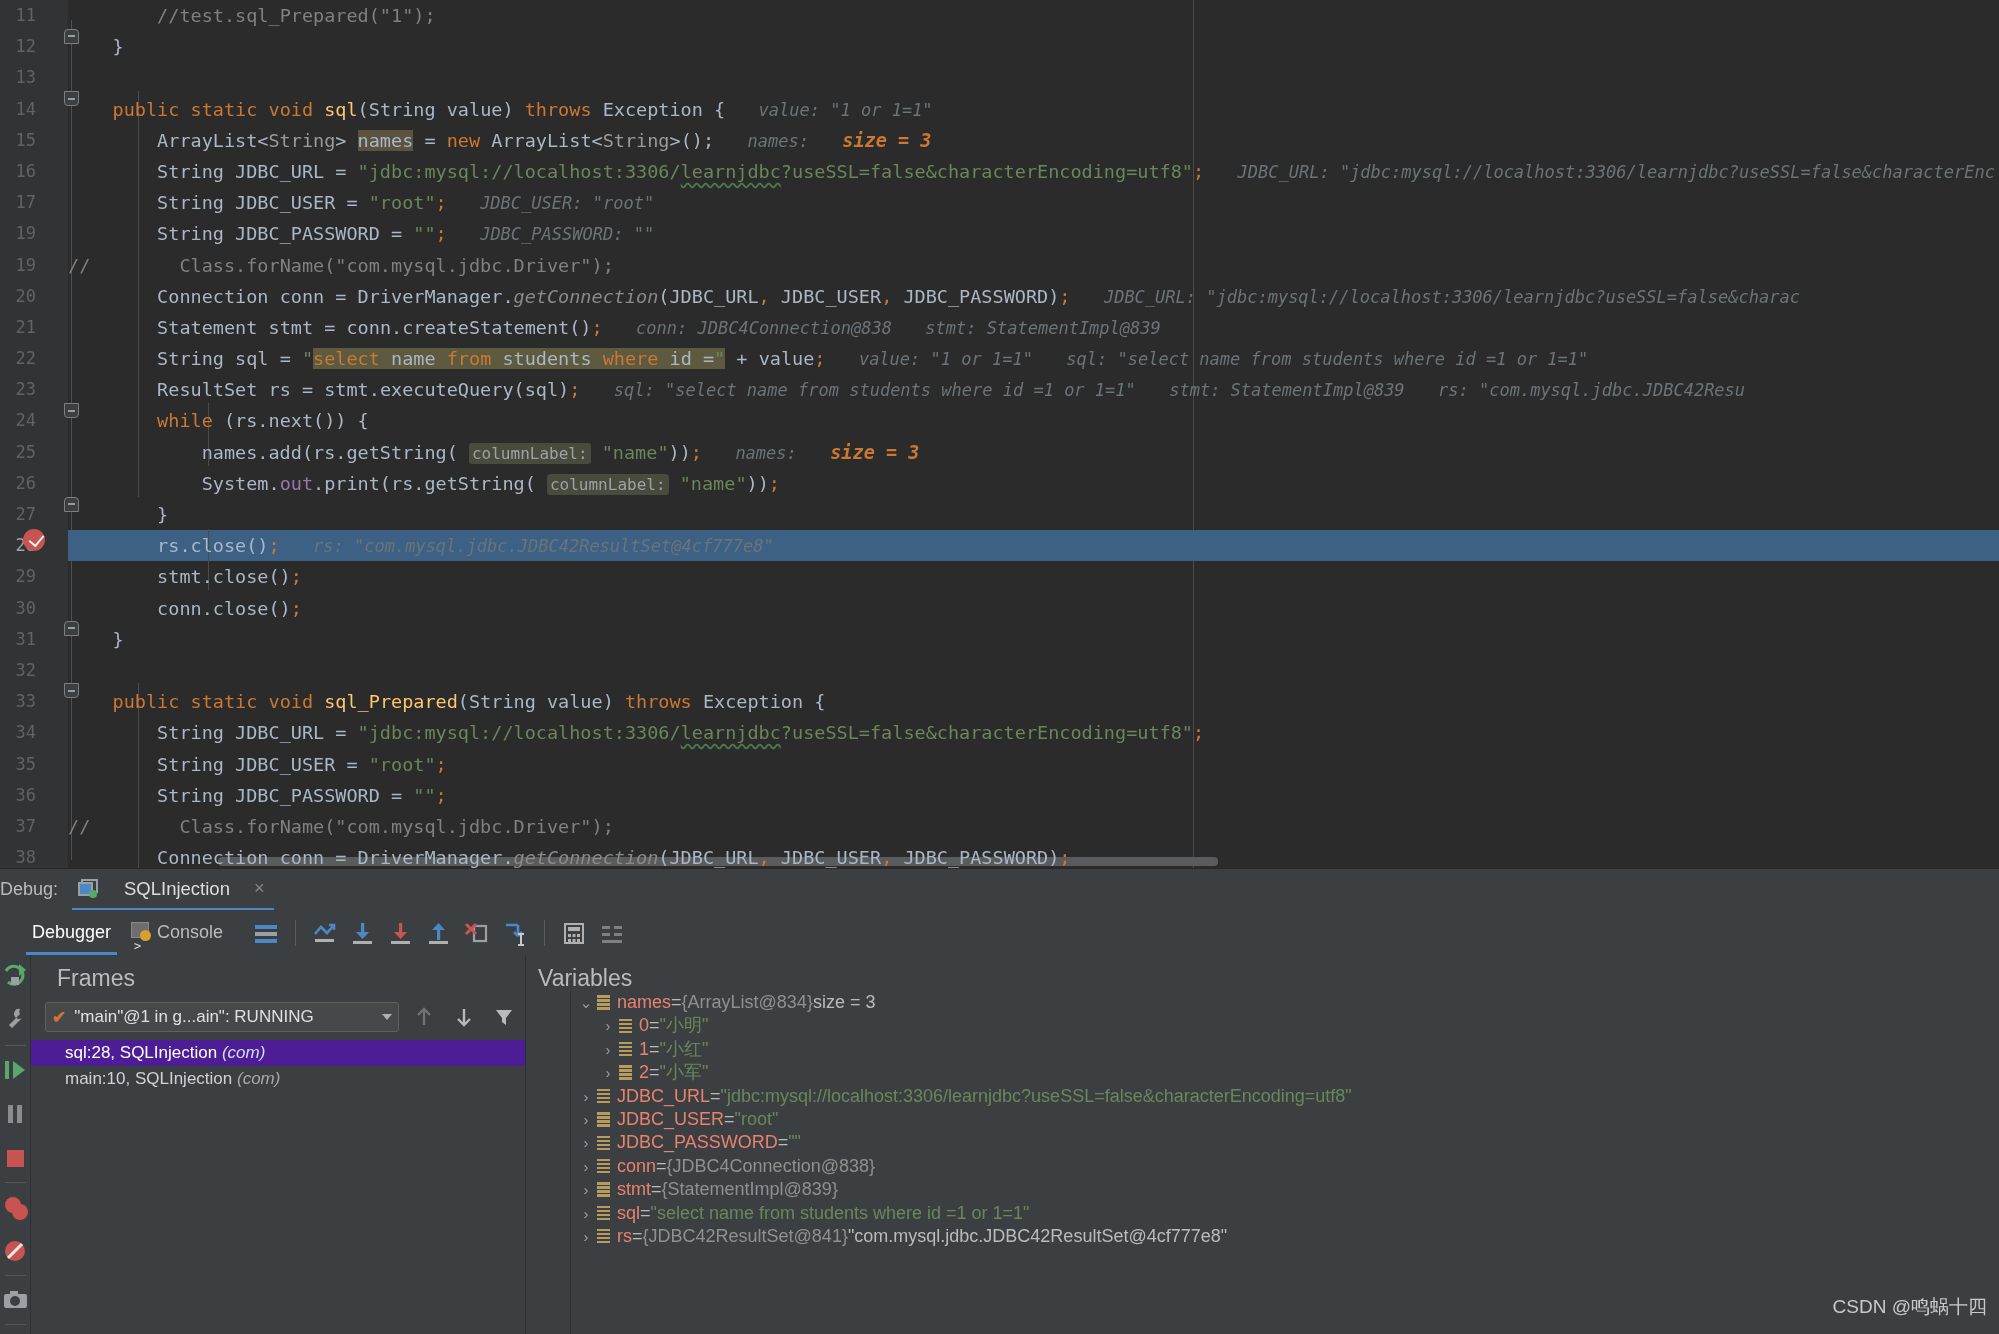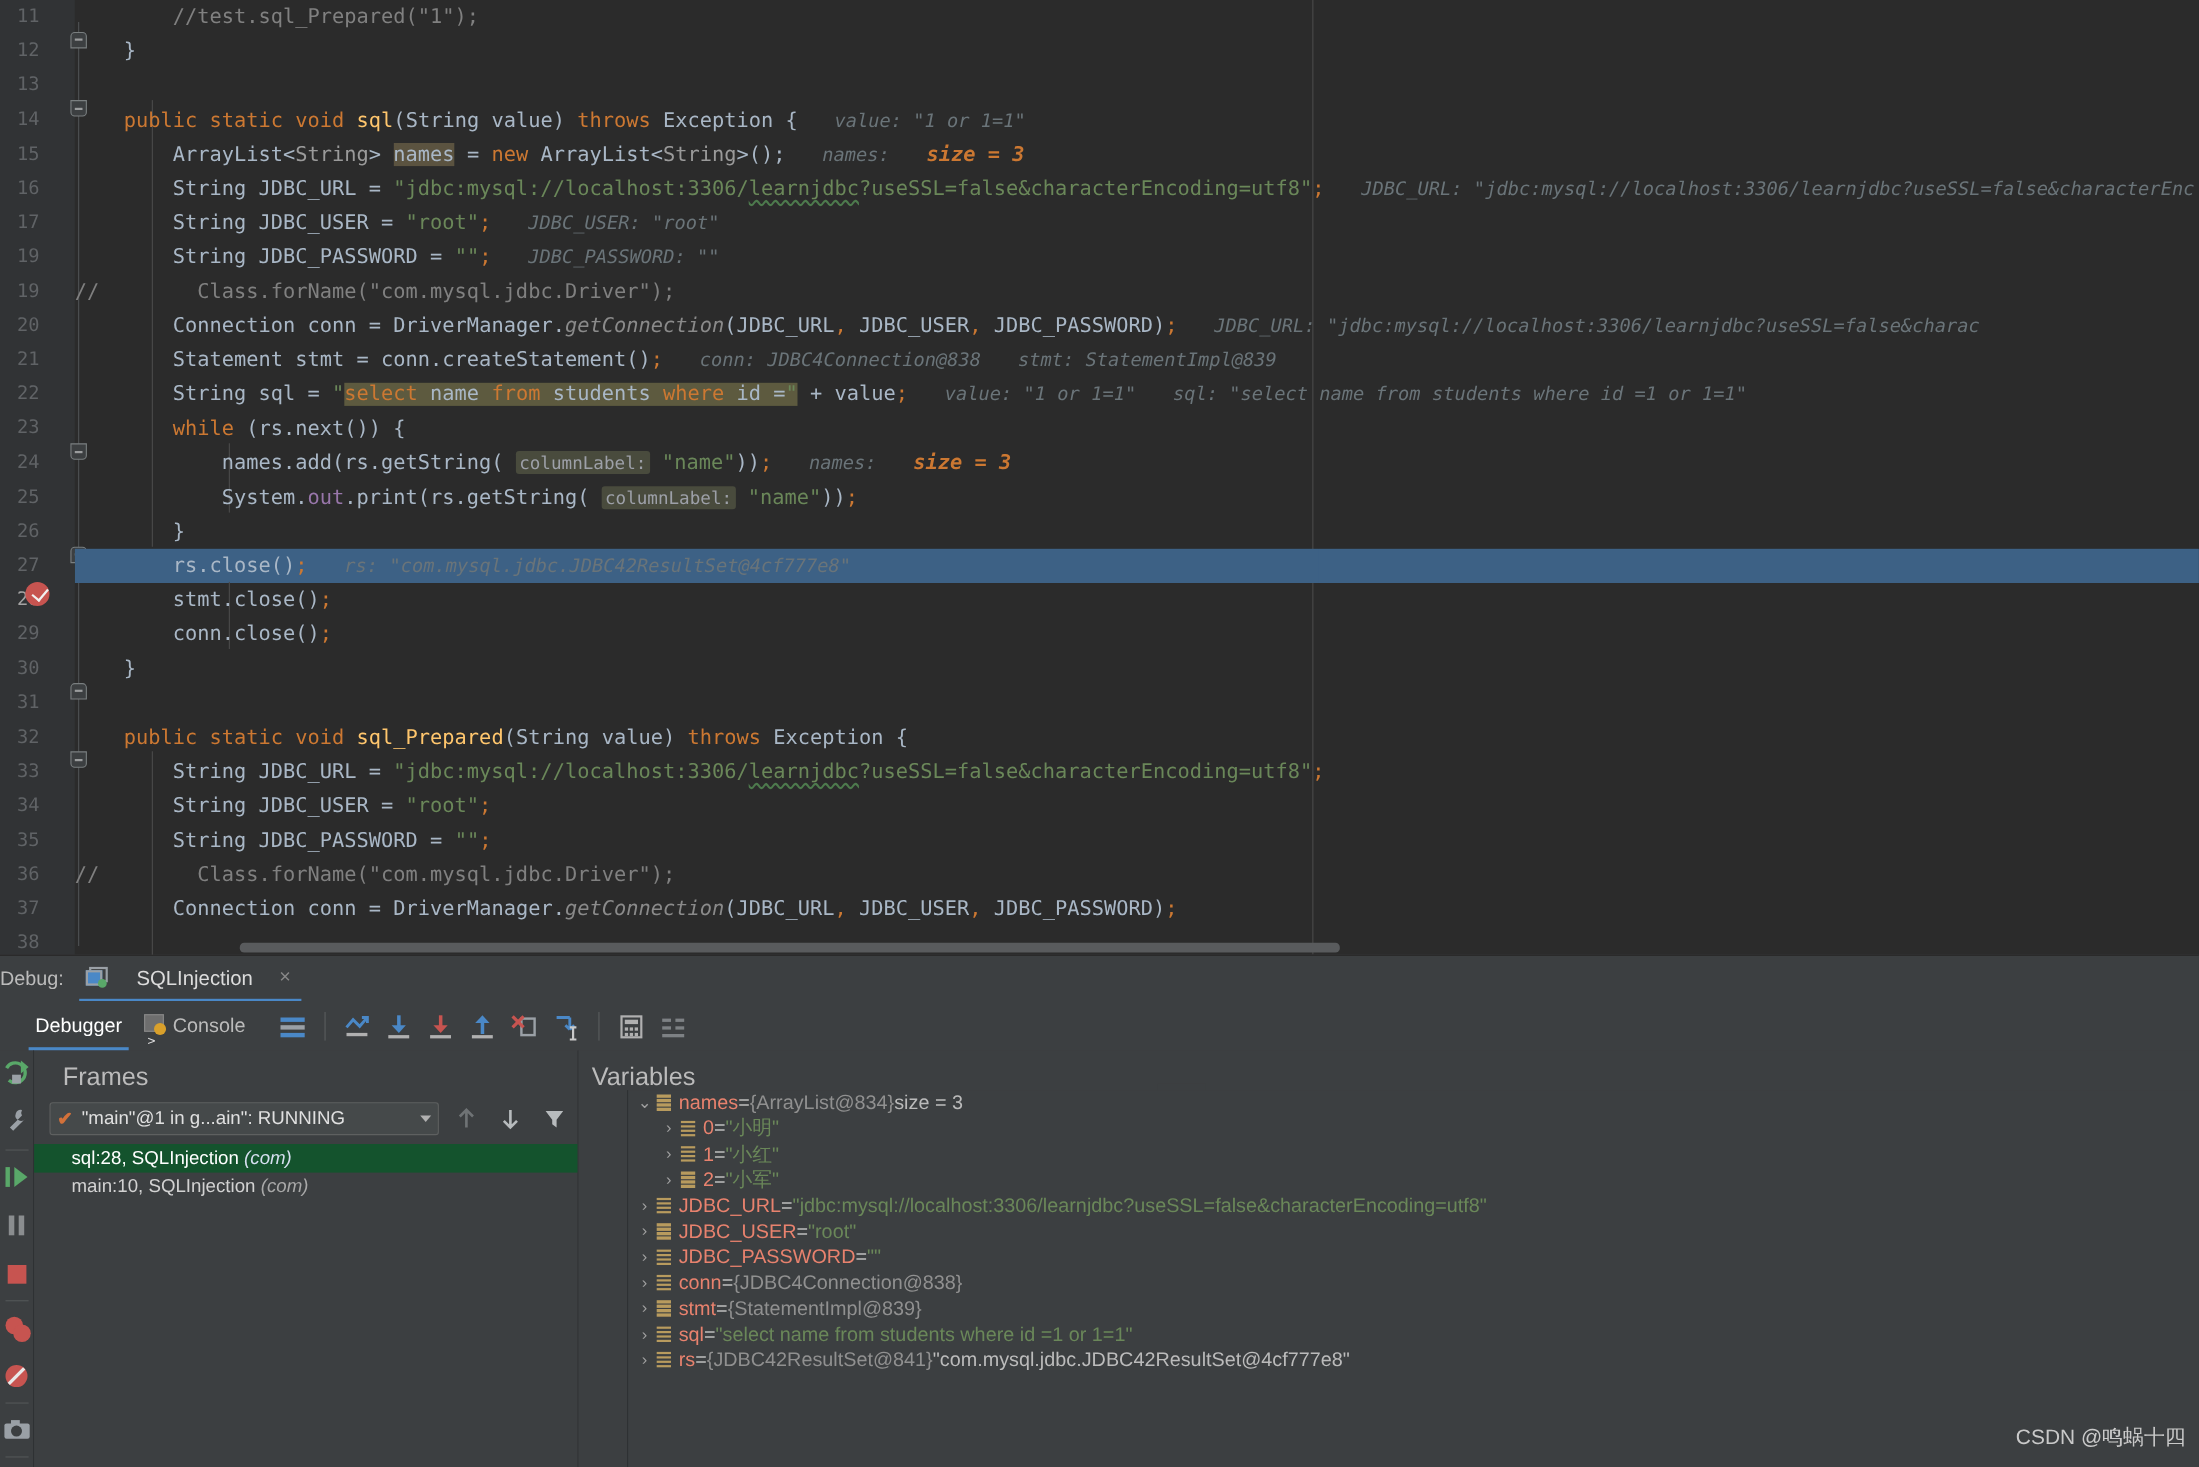--- a/index.html
+++ b/index.html
@@ -180,21 +180,21 @@
     border-radius: 3px; display: flex; align-items: center; gap: 8px; padding: 0 6px;
     font-size: 17px; color: #e0e0e0;
   }
   .check-ico { color: #d2713a; font-weight: bold; font-size: 17px; }
   .caret-down { margin-left: auto; width:0;height:0;border-left:5px solid transparent;border-right:5px solid transparent;border-top:6px solid #b0b0b0;}
   .frames-list { margin-top: 6px; }
   .frame-row {
     height: 26px; line-height: 26px; padding-left: 34px;
     font-size: 17px; color: #d2d2d2; white-space: nowrap;
   }
-  .frame-row.sel { background: #14532d; color: #ffffff; }
+  .frame-row.sel { background: #4c1d95; color: #ffffff; }
   .frame-row .com { color: #a8a8a8; font-style: italic; }
   .frame-row.sel .com { color: #d6dff0; }
 
   .vars-mini {
     position: absolute; left: 526px; top: 0; width: 44px; bottom: 0;
     background: #3c3f41;
   }
   .vmini-btn { width: 44px; height: 30px; position: relative; }
 
   .vars-pane {
@@ -296,20 +296,21 @@
           <div class="codeline"><span class="txt"></span></div>
           <div class="codeline"><span class="txt">    <span class="kw">public static void</span> <span class="fn">sql</span>(<span class="cls">String</span> value) <span class="kw">throws</span> <span class="cls">Exception</span> {   <span class="hint">value: "1 or 1=1"</span></span></div>
           <div class="codeline"><span class="txt">        ArrayList&lt;<span class="mgray">String</span>&gt; <span class="varhl">names</span> = <span class="kw">new</span> ArrayList&lt;<span class="mgray">String</span>&gt;();   <span class="hint">names:</span>   <span class="hnum">size = 3</span></span></div>
           <div class="codeline"><span class="txt">        <span class="cls">String</span> JDBC_URL = <span class="str">"jdbc:mysql://localhost:3306/<span class="underl">learnjdbc</span>?useSSL=false&amp;characterEncoding=utf8"</span><span class="kw">;</span>   <span class="hint">JDBC_URL: "jdbc:mysql://localhost:3306/learnjdbc?useSSL=false&amp;characterEnc</span></span></div>
           <div class="codeline"><span class="txt">        <span class="cls">String</span> JDBC_USER = <span class="str">"root"</span><span class="kw">;</span>   <span class="hint">JDBC_USER: "root"</span></span></div>
           <div class="codeline"><span class="txt">        <span class="cls">String</span> JDBC_PASSWORD = <span class="str">""</span><span class="kw">;</span>   <span class="hint">JDBC_PASSWORD: ""</span></span></div>
           <div class="codeline"><span class="txt"><span class="cmt">//</span>        <span class="cmt">Class.forName("com.mysql.jdbc.Driver");</span></span></div>
           <div class="codeline"><span class="txt">        <span class="cls">Connection</span> conn = DriverManager.<span class="ital">getConnection</span>(JDBC_URL<span class="kw">,</span> JDBC_USER<span class="kw">,</span> JDBC_PASSWORD)<span class="kw">;</span>   <span class="hint">JDBC_URL: "jdbc:mysql://localhost:3306/learnjdbc?useSSL=false&amp;charac</span></span></div>
           <div class="codeline"><span class="txt">        <span class="cls">Statement</span> stmt = conn.createStatement()<span class="kw">;</span>   <span class="hint">conn: JDBC4Connection@838</span>   <span class="hint">stmt: StatementImpl@839</span></span></div>
           <div class="codeline"><span class="txt">        <span class="cls">String</span> sql = <span class="str">"</span><span class="sqlhl"><span class="sqlkw">select</span> <span class="sqlid">name</span> <span class="sqlkw">from</span> <span class="sqlid">students</span> <span class="sqlkw">where</span> <span class="sqlid">id</span> =<span class="str">"</span></span> + value<span class="kw">;</span>   <span class="hint">value: "1 or 1=1"</span>   <span class="hint">sql: "select name from students where id =1 or 1=1"</span></span></div>
+          <div class="codeline"><span class="txt">        <span class="cls">ResultSet</span> rs = stmt.executeQuery(sql)<span class="kw">;</span>   <span class="hint">sql: "select name from students where id =1 or 1=1"</span>   <span class="hint">stmt: StatementImpl@839</span>   <span class="hint">rs: "com.mysql.jdbc.JDBC42Resu</span></span></div>
           <div class="codeline"><span class="txt">        <span class="kw">while</span> (rs.next()) {</span></div>
           <div class="codeline"><span class="txt">            names.add(rs.getString( <span class="paramhint">columnLabel:</span> <span class="str">"name"</span>))<span class="kw">;</span>   <span class="hint">names:</span>   <span class="hnum">size = 3</span></span></div>
           <div class="codeline"><span class="txt">            System.<span class="fld">out</span>.print(rs.getString( <span class="paramhint">columnLabel:</span> <span class="str">"name"</span>))<span class="kw">;</span></span></div>
           <div class="codeline"><span class="txt">        }</span></div>
           <div class="codeline exec"><span class="txt">        rs.close()<span class="kw">;</span>   <span class="hint">rs: "com.mysql.jdbc.JDBC42ResultSet@4cf777e8"</span></span></div>
           <div class="codeline"><span class="txt">        stmt.close()<span class="kw">;</span></span></div>
           <div class="codeline"><span class="txt">        conn.close()<span class="kw">;</span></span></div>
           <div class="codeline"><span class="txt">    }</span></div>
           <div class="codeline"><span class="txt"></span></div>
           <div class="codeline"><span class="txt">    <span class="kw">public static void</span> <span class="fn">sql_Prepared</span>(<span class="cls">String</span> value) <span class="kw">throws</span> <span class="cls">Exception</span> {</span></div>

